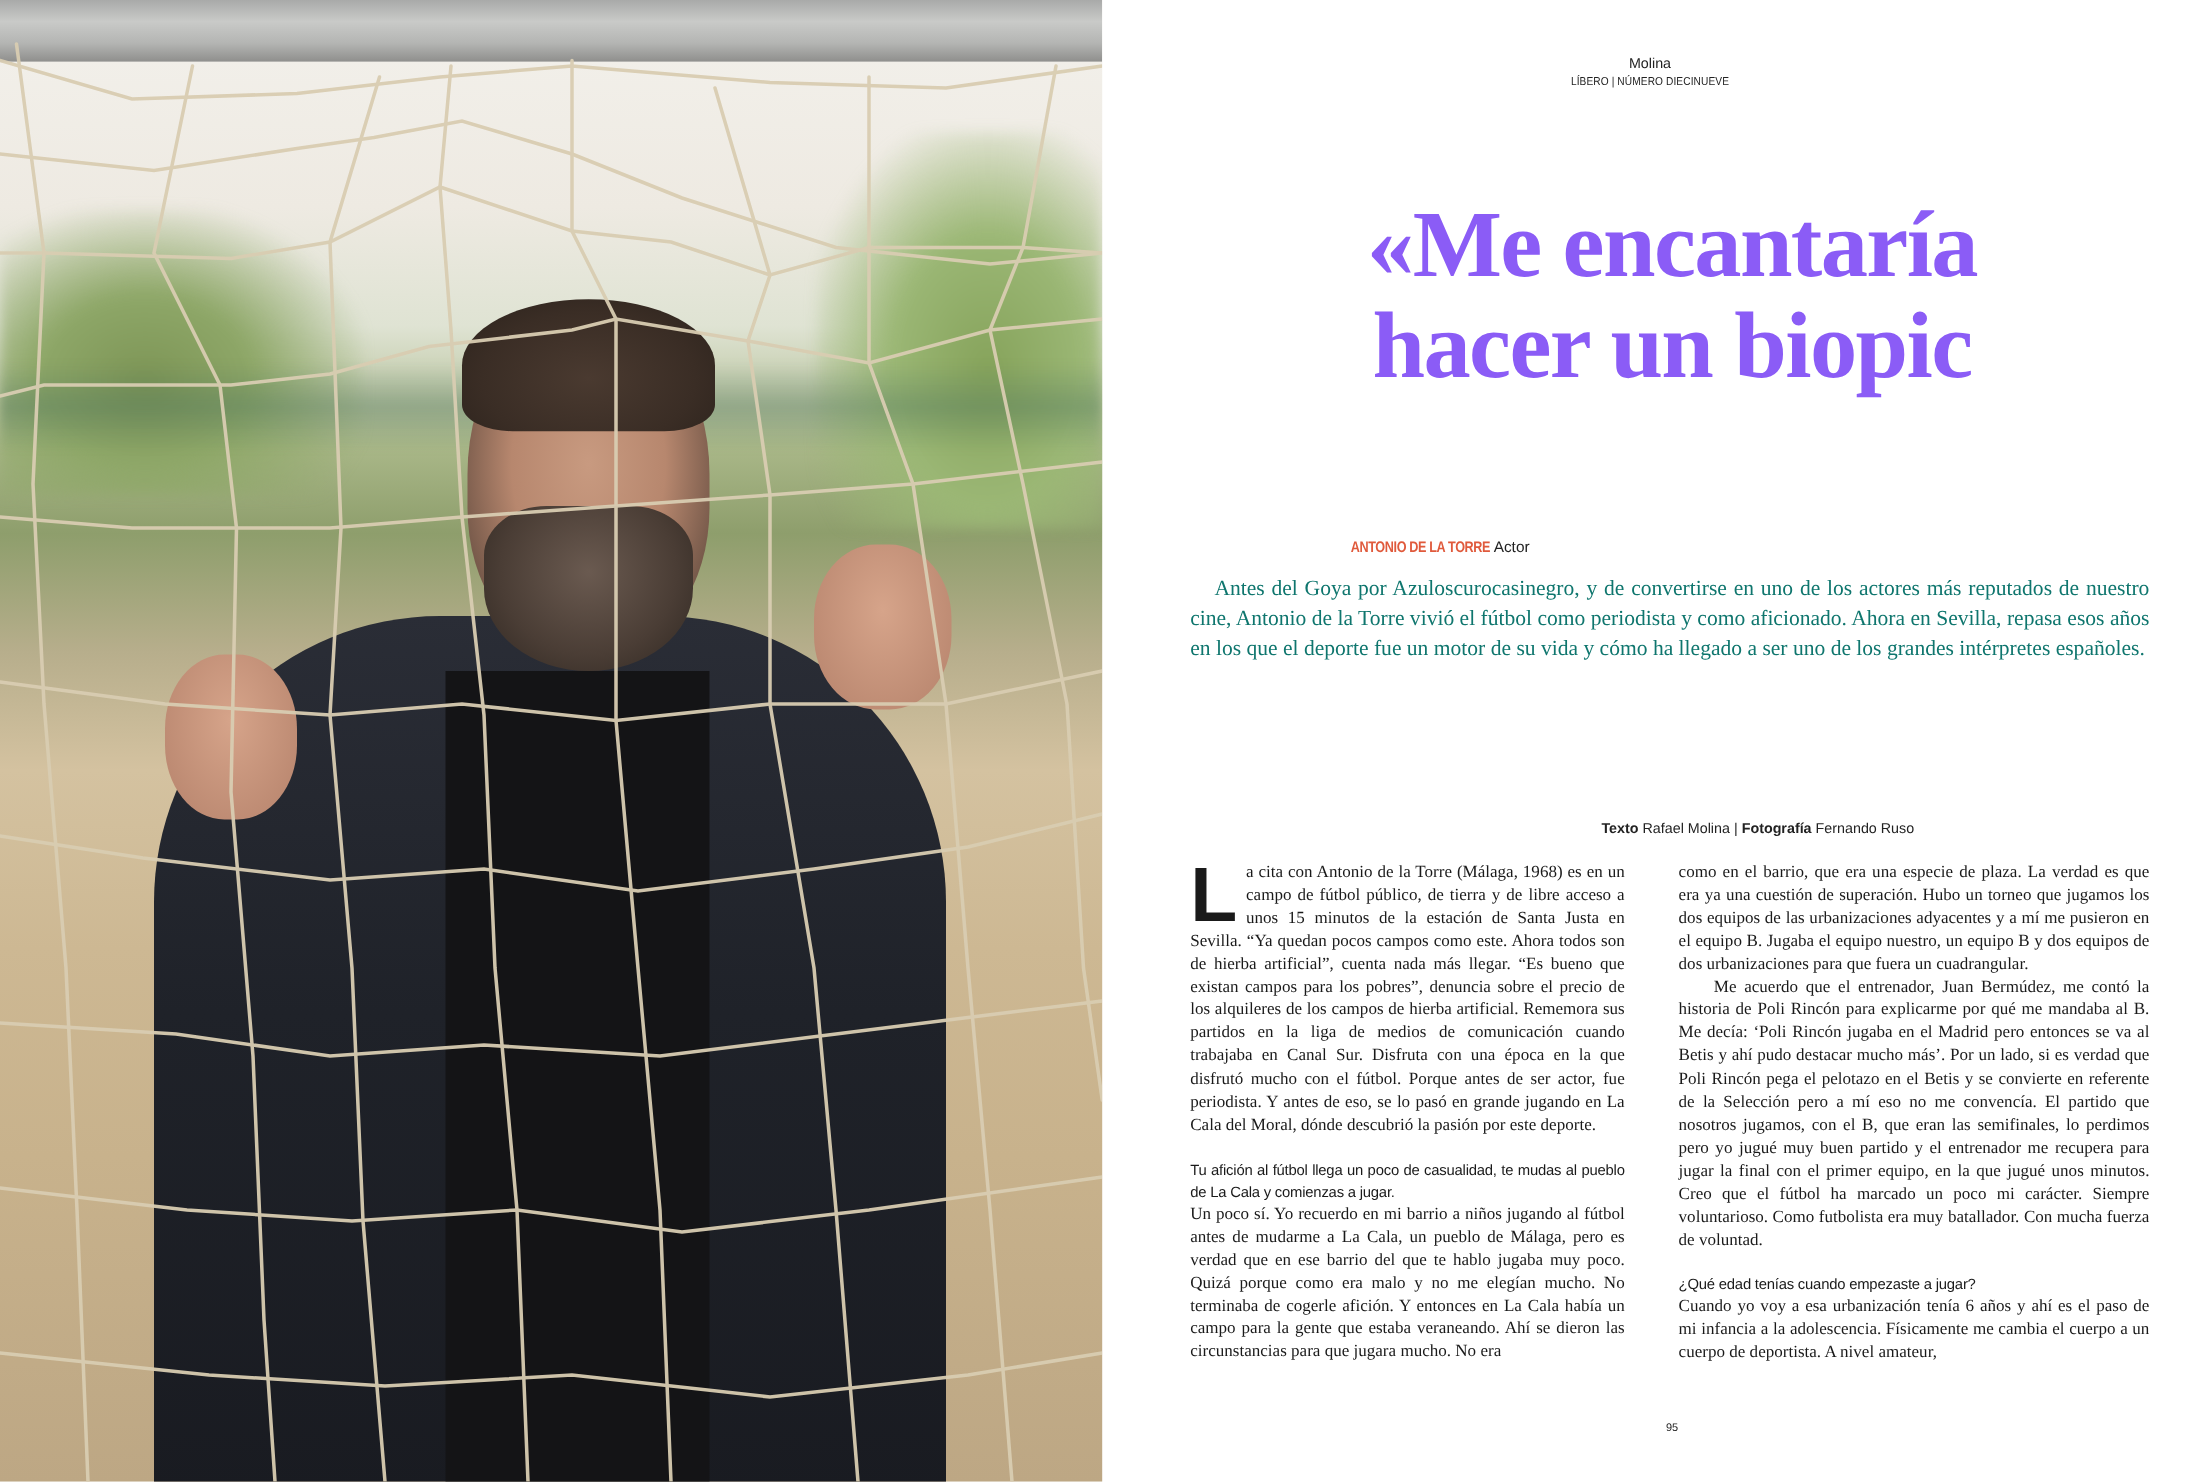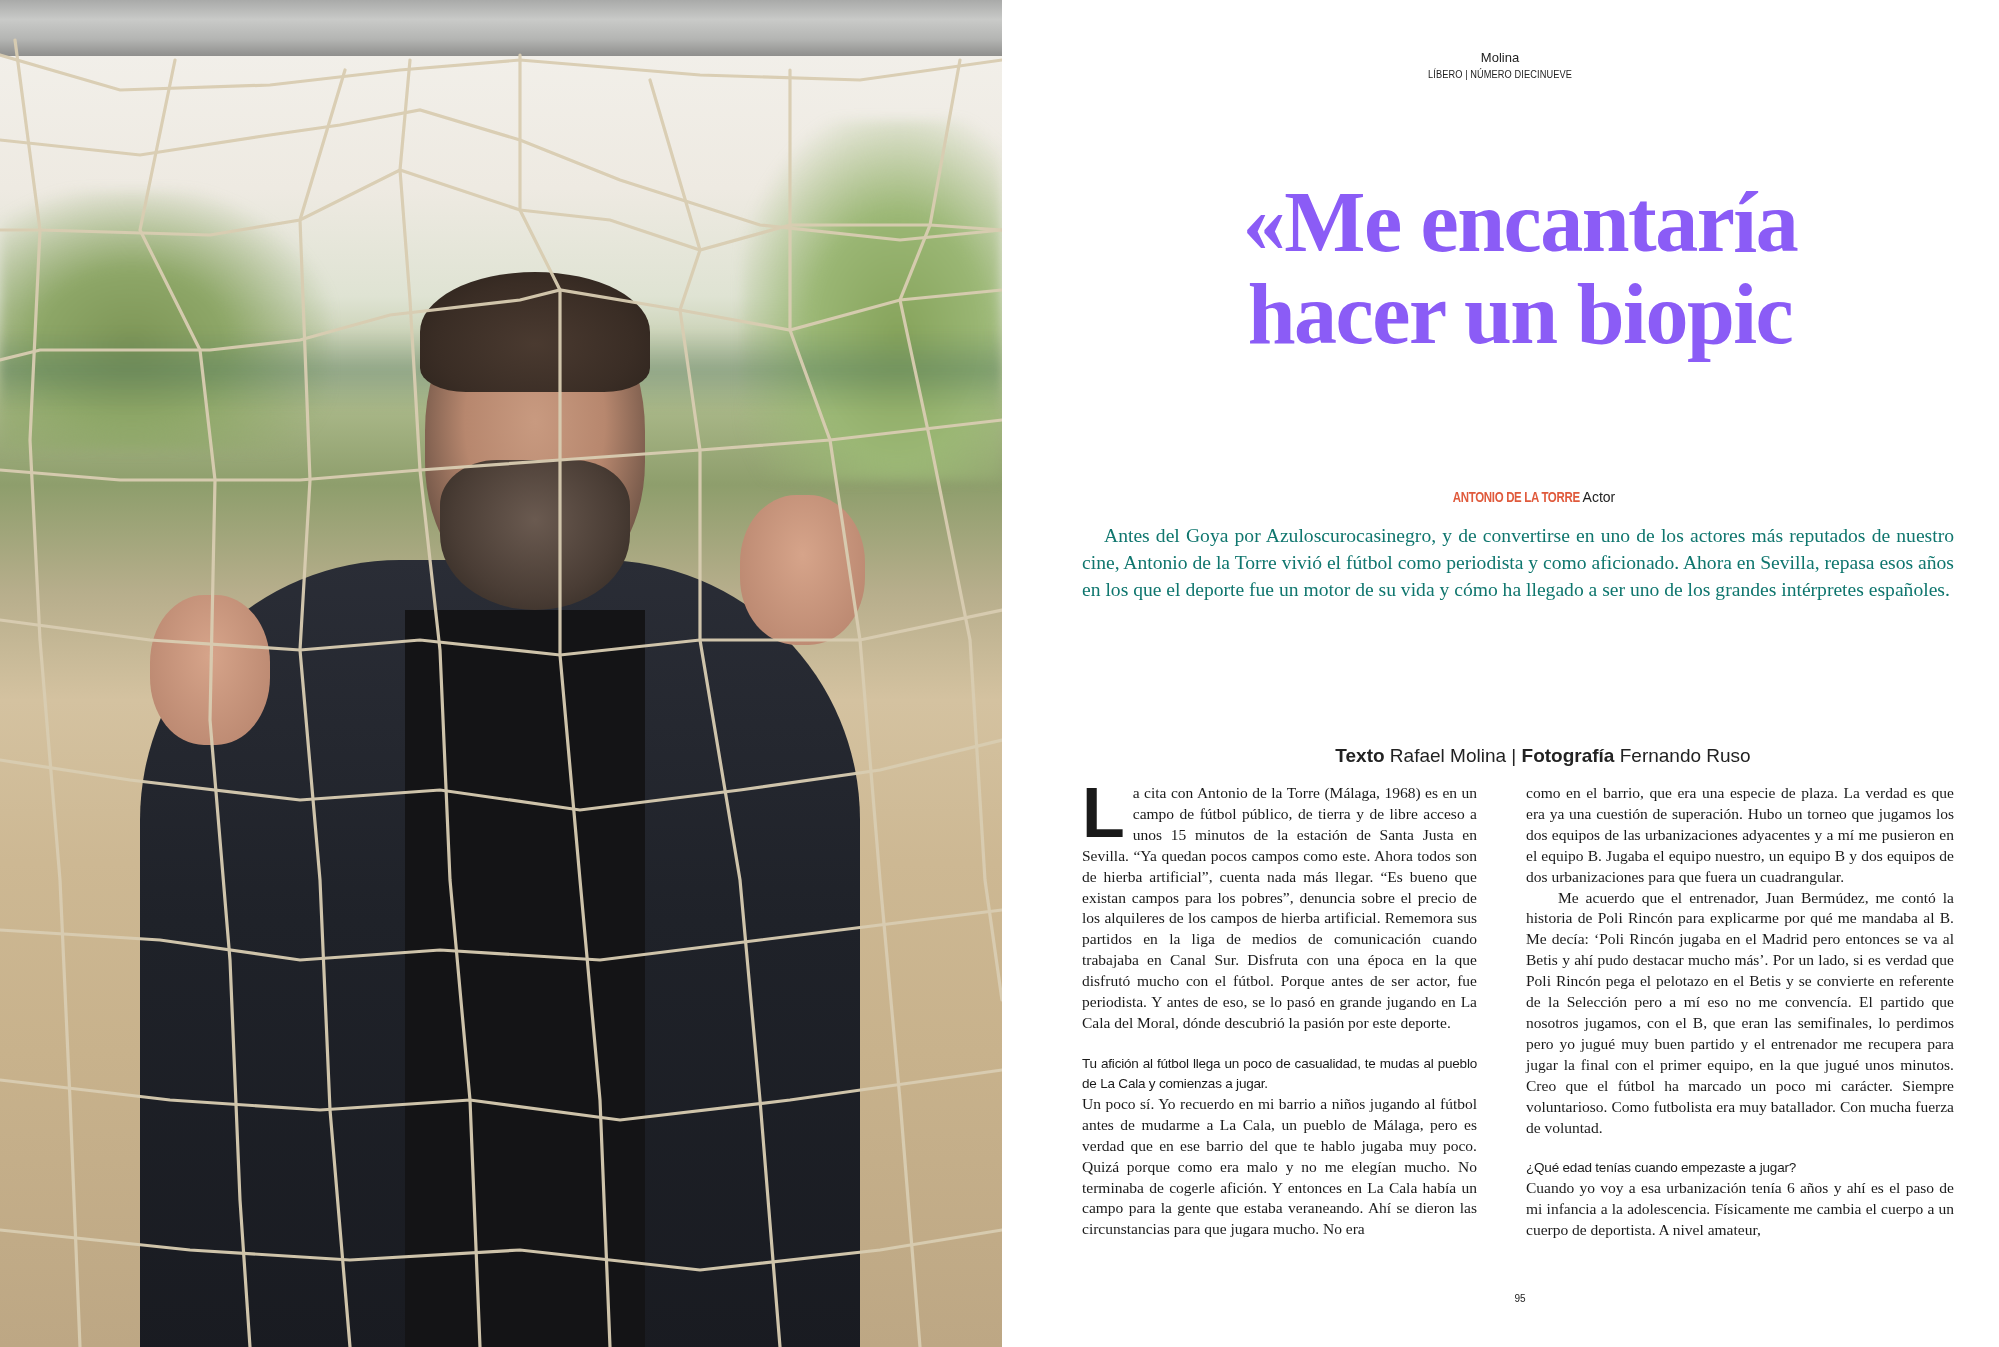--- a/index.html
+++ b/index.html
@@ -30,27 +30,27 @@
 
   
   .running { position:absolute; left:1350px; width:300px; text-align:center; font-family:"Liberation Sans", sans-serif; }
   .running .section { top:50px; position:absolute; left:0; width:300px; font-size:13px; color:#222; }
   .running .issue { top:68px; position:absolute; left:0; width:300px; font-size:10.5px; color:#222; letter-spacing:0.1px; transform:scaleX(0.88); }
 
   .headline { position:absolute; left:1100px; top:176px; width:840px; text-align:center;
     font-family:"Liberation Serif", serif; font-weight:bold; font-size:86px; line-height:92px; color:#8b5cf6; letter-spacing:-1.5px; }
   .headline div { white-space:nowrap; }
 
-  .byline { position:absolute; left:1200px; top:489px; width:640px; text-align:center; font-family:"Liberation Sans", sans-serif; font-size:14px; }
+  .byline { position:absolute; left:1200px; top:489px; width:640px; font-family:"Liberation Sans", sans-serif; font-size:14px; }
   .byline .name { color:#e05a3c; text-transform:uppercase; font-weight:bold; letter-spacing:-0.4px; display:inline-block; transform:scaleX(0.82); transform-origin:right; }
   .byline .role { color:#222; }
 
   .intro { position:absolute; left:1082px; top:522px; width:872px; font-size:19.6px; line-height:27px; color:#0f766e; text-align:justify; text-indent:22px; }
 
-  .credits { position:absolute; left:1243px; top:745px; width:600px; text-align:center; font-family:"Liberation Sans", sans-serif; font-size:19px; color:#222; }
+  .credits { position:absolute; left:1298px; top:745px; width:600px; text-align:center; font-family:"Liberation Sans", sans-serif; font-size:13px; color:#222; }
   .credits b { font-weight:bold; }
 
   .col { position:absolute; top:783px; font-size:15.5px; line-height:20.9px; color:#1a1a1a; text-align:justify; }
   .col-1 { left:1082px; width:395px; }
   .col-2 { left:1526px; width:428px; }
   .col p { margin:0; }
   .col .indent { text-indent:32px; }
   .dropcap { float:left; font-family:"Liberation Sans", sans-serif; font-weight:bold; font-size:70px; line-height:56px; margin:2px 8px 0 0; color:#1a1a1a; }
   .q { font-family:"Liberation Sans", sans-serif; font-weight:normal; font-size:13.5px; line-height:20px; margin-top:20px !important; letter-spacing:-0.2px; }
 

